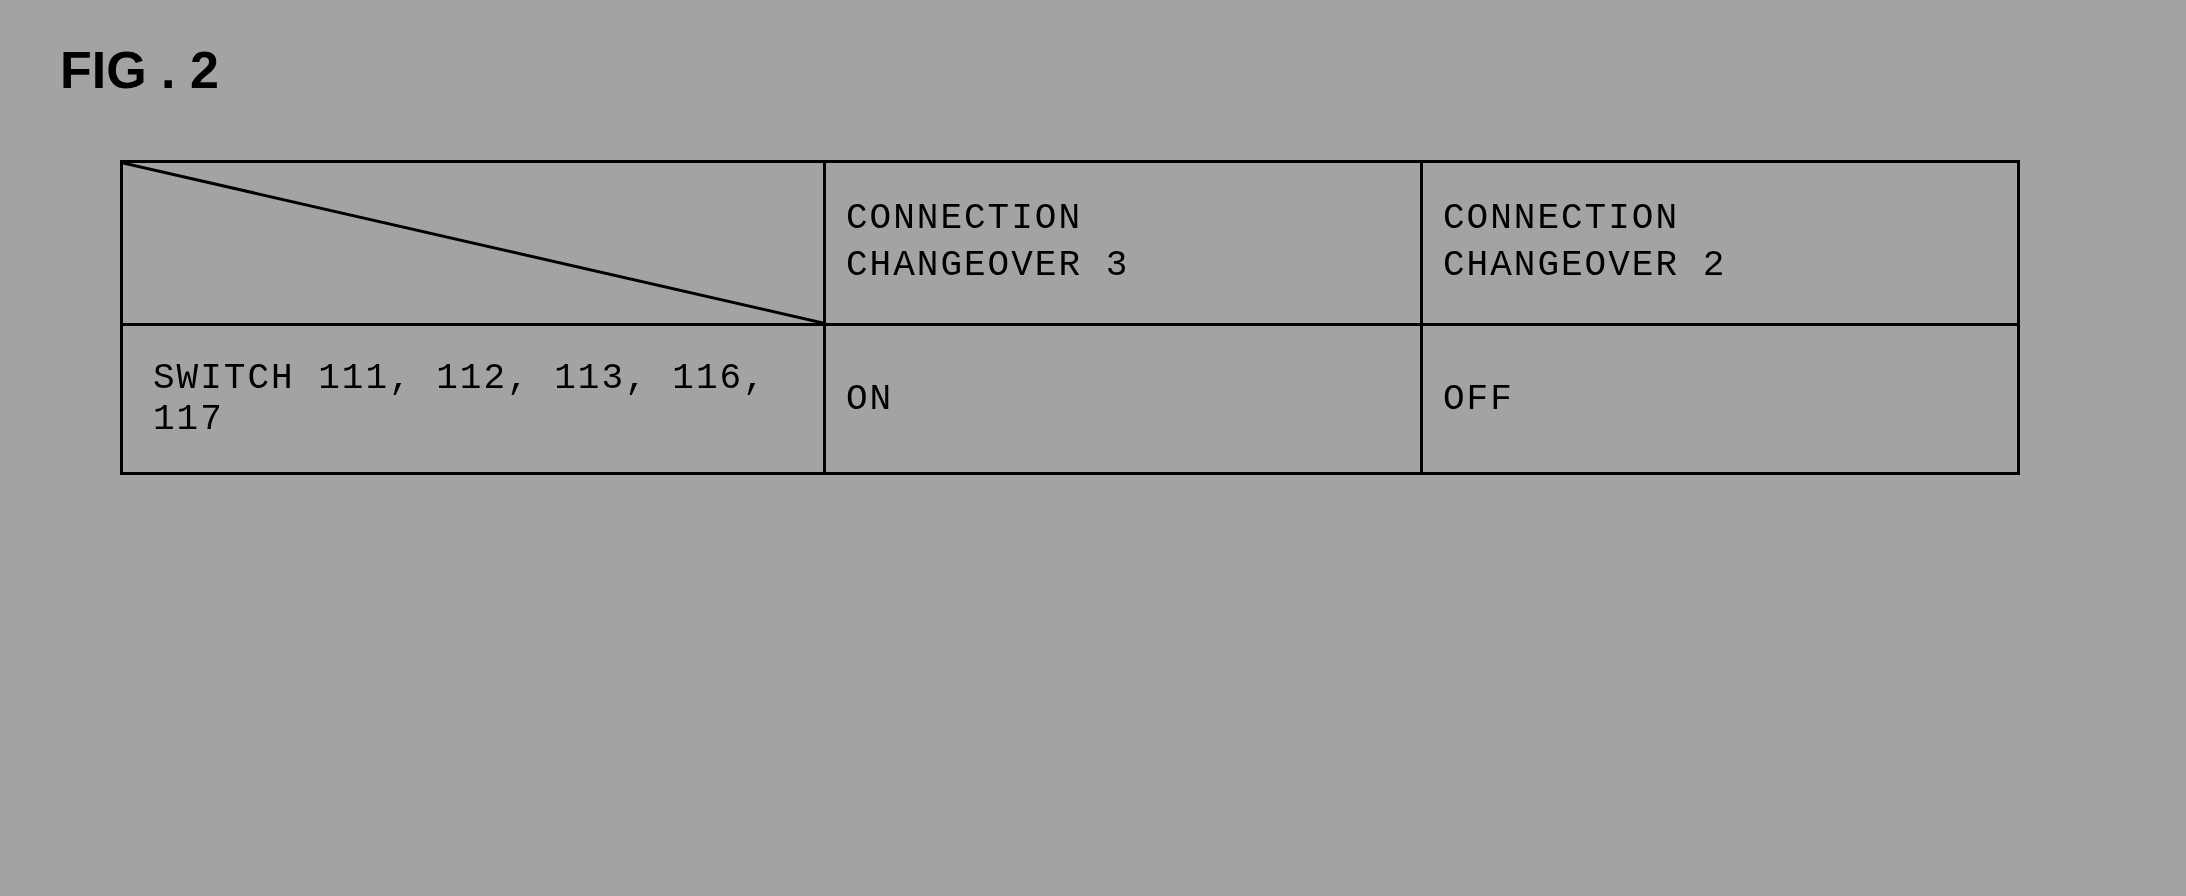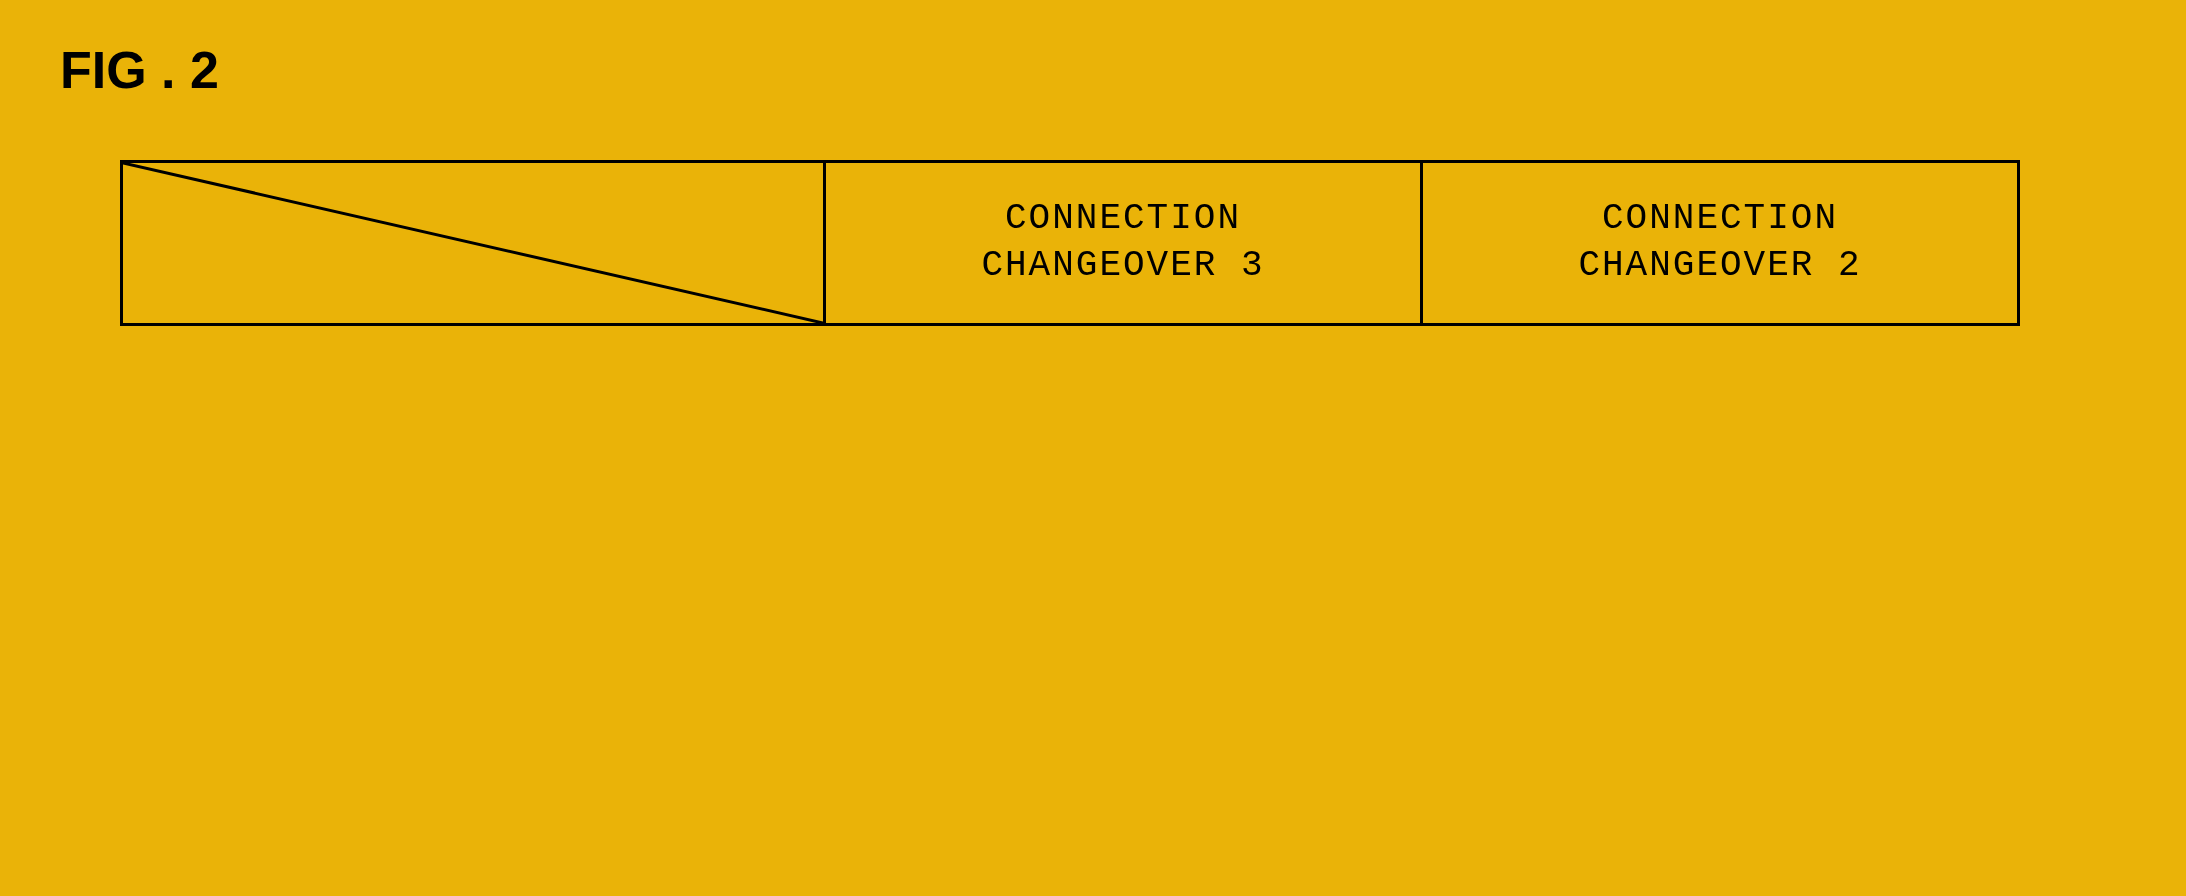--- a/index.html
+++ b/index.html
@@ -13,21 +13,21 @@
       font-family: 'Courier New', Courier, monospace;
       width: 2186px;
       height: 896px;
       position: relative;
       overflow: hidden;
     }
 
     .page-container {
       width: 2186px;
       height: 896px;
-      background: #eab308;
+      background: #a3a3a3;
       position: relative;
       padding: 40px 60px;
     }
 
     .figure-title {
       font-size: 52px;
       font-weight: bold;
       color: #000000;
       margin-bottom: 60px;
       font-family: Arial, sans-serif;
@@ -38,21 +38,21 @@
       margin-left: 60px;
     }
 
     table {
       border-collapse: collapse;
       width: 1900px;
     }
 
     td, th {
       border: 3px solid #000000;
-      text-align: center;
+      text-align: left;
       vertical-align: middle;
       font-family: 'Courier New', Courier, monospace;
       font-size: 36px;
       letter-spacing: 2px;
       color: #000000;
     }
 
     .header-row td {
       padding: 28px 20px;
       font-weight: normal;
@@ -117,17 +117,28 @@
             <span>CONNECTION</span><br>
             <span>CHANGEOVER 3</span>
           </td>
           <td class="col-header">
             <span>CONNECTION</span><br>
             <span>CHANGEOVER 2</span>
           </td>
         </tr>
       </thead>
       <tbody>
+        <tr class="data-row">
+          <td class="row-label">
+            <span>SWITCH 111, 112, 113, 116, 117</span>
+          </td>
+          <td>
+            <span>ON</span>
+          </td>
+          <td>
+            <span>OFF</span>
+          </td>
+        </tr>
       </tbody>
     </table>
   </div>
 
 </div>
 
 </body></html>

